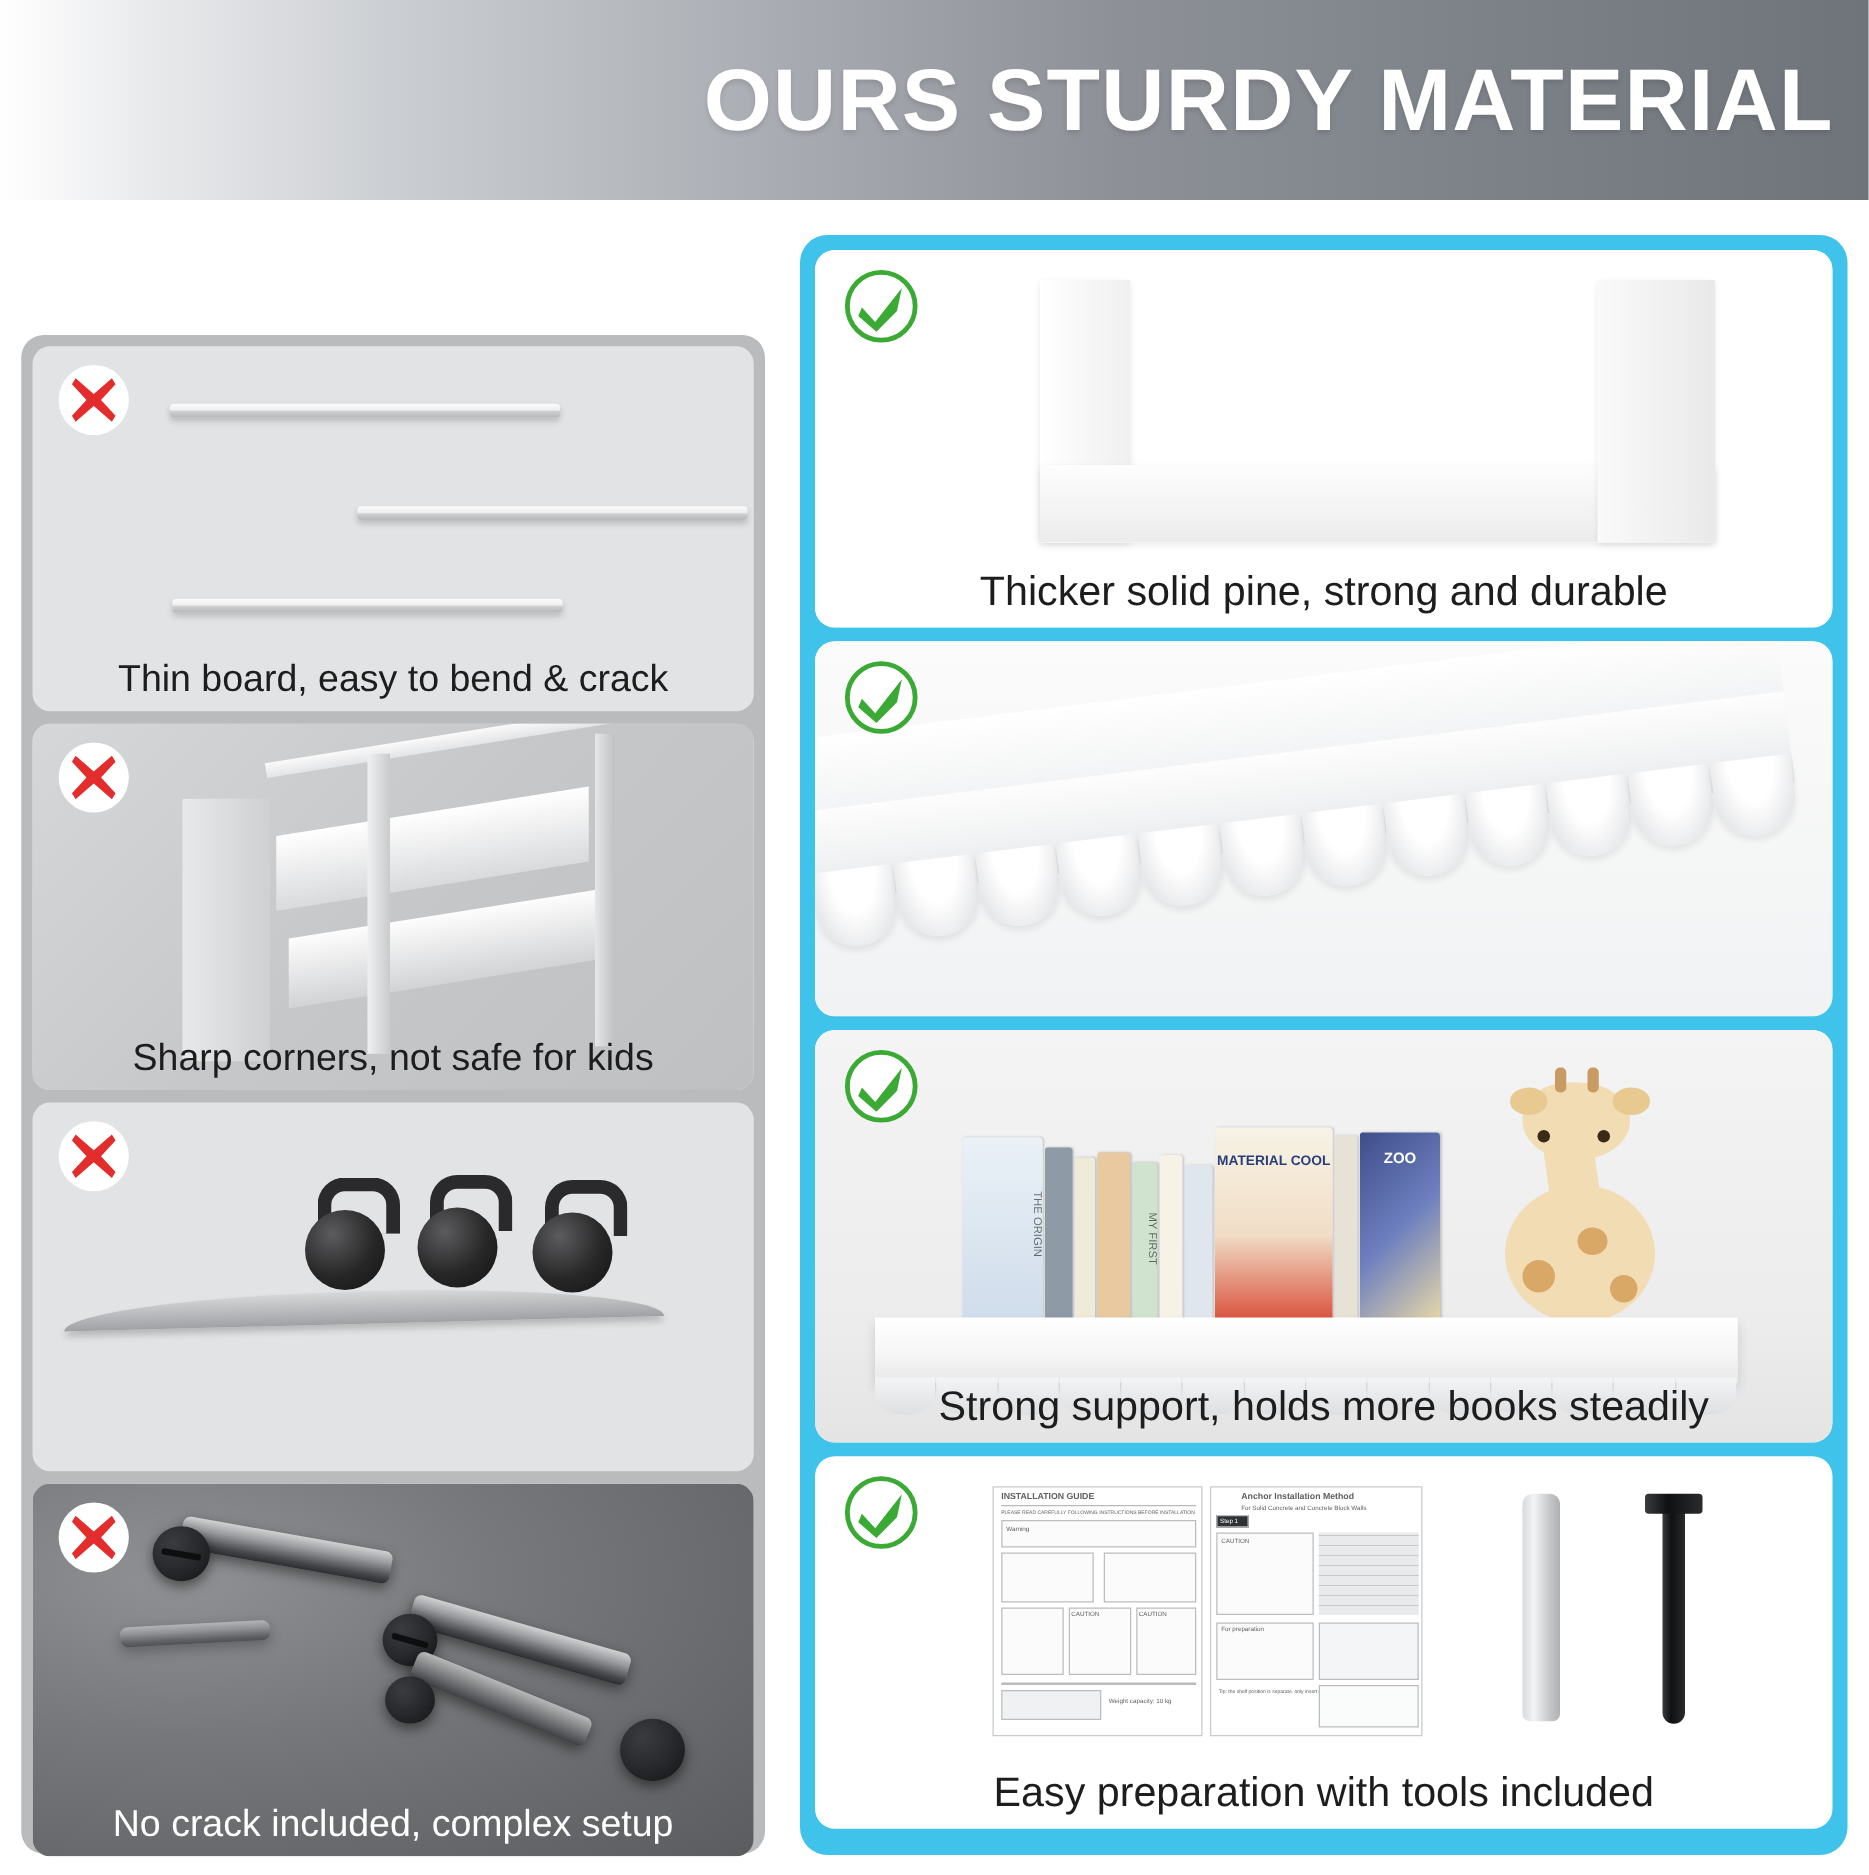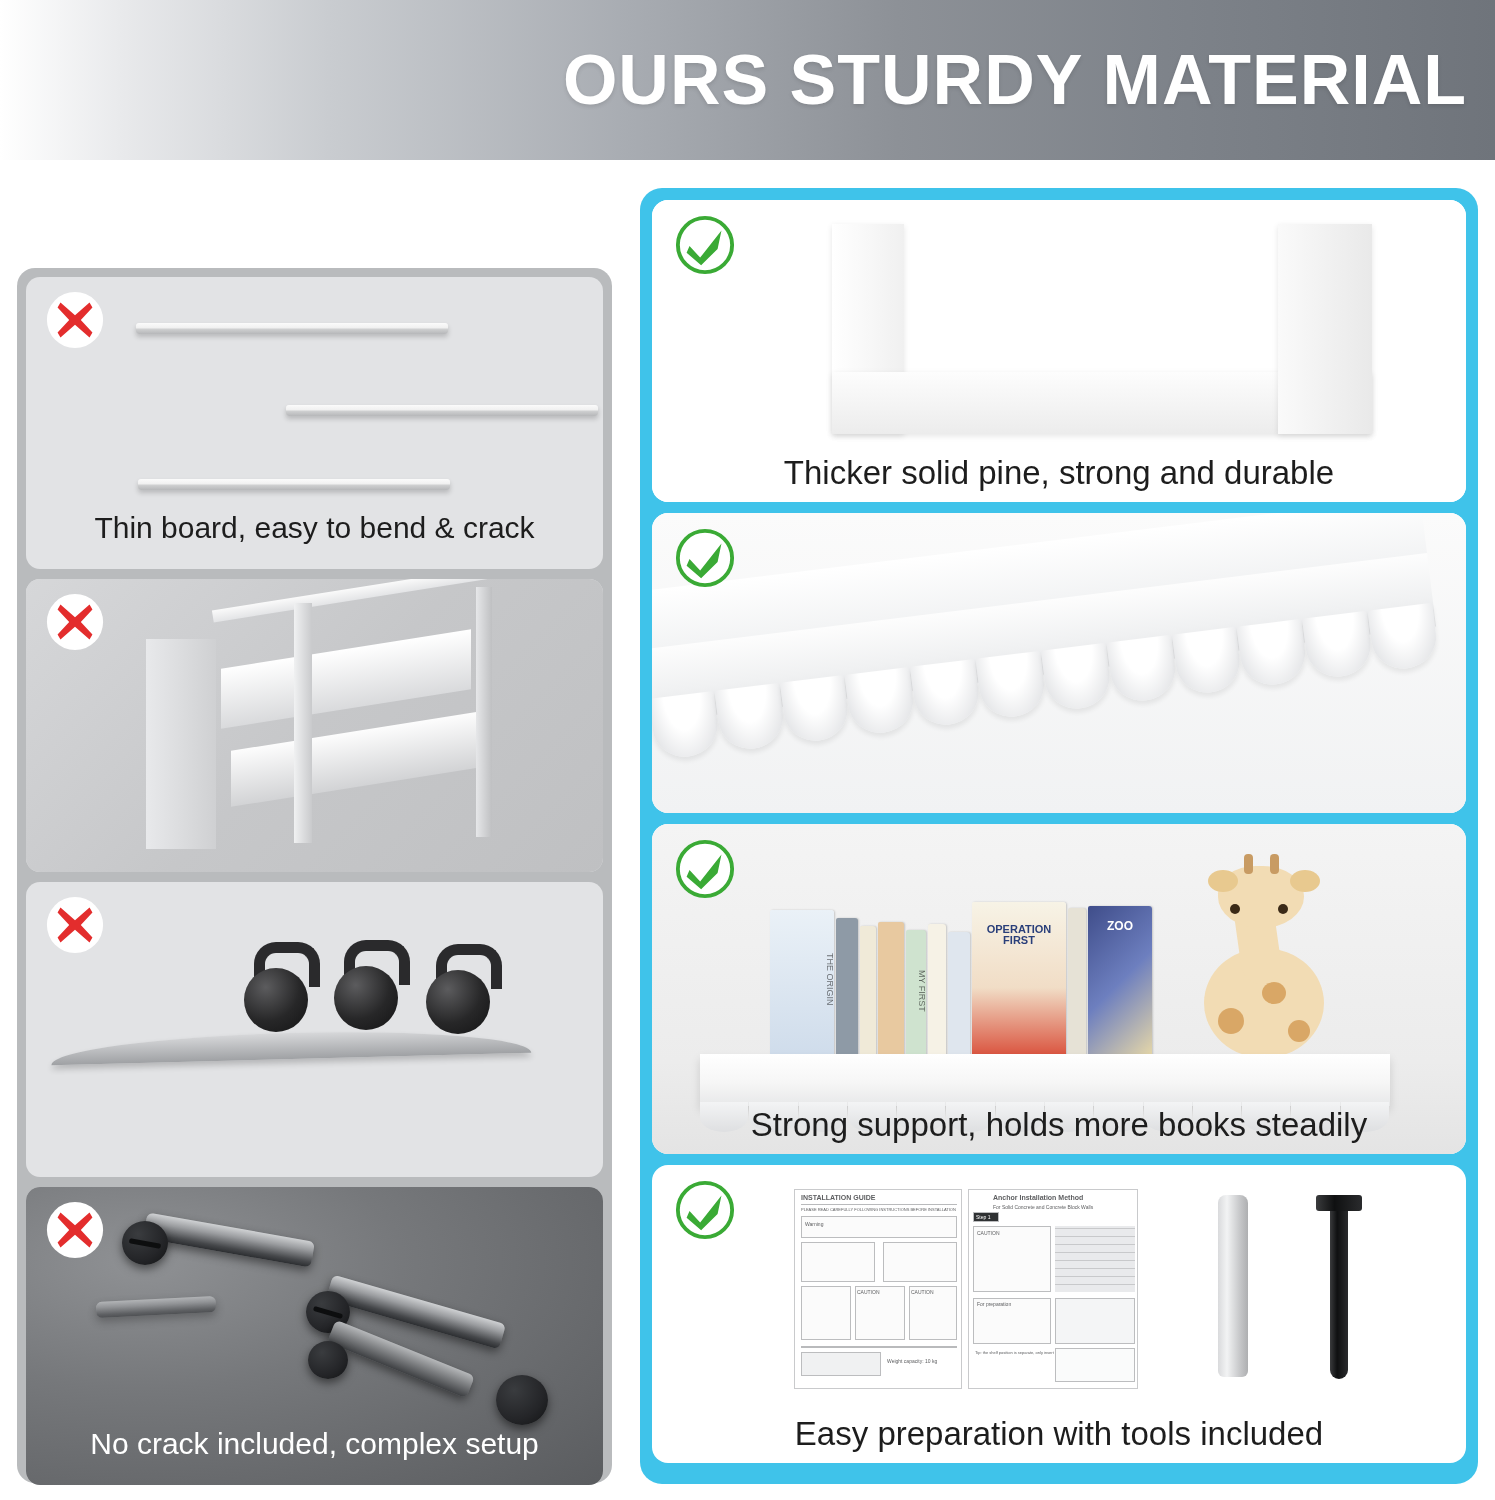--- a/index.html
+++ b/index.html
@@ -75,21 +75,21 @@
     background: #ffffff;
     border-radius: 16px;
     position: relative;
     overflow: hidden;
     box-sizing: border-box;
     margin-bottom: 11px;
   }
   .caption {
     position: absolute;
     left: 0;
-    bottom: 24px;
+    bottom: 8px;
     width: 100%;
     text-align: center;
     font-size: 30px;
     color: #1d1d1d;
     font-family: "Liberation Sans", sans-serif;
   }
   .card-good .caption {
     font-size: 33px;
     bottom: 10px;
   }
@@ -360,20 +360,21 @@
     <div class="sc-panel" style="left:185px; top:8px; width:300px; height:12px; transform:rotate(-9deg);"></div>
     <div class="sc-panel" style="left:195px; top:70px; width:250px; height:60px; transform:skewY(-9deg); background:linear-gradient(to bottom,#ffffff,#d9dadc);"></div>
     <div class="sc-panel" style="left:205px; top:152px; width:250px; height:56px; transform:skewY(-9deg); background:linear-gradient(to bottom,#fdfdfd,#d2d3d5);"></div>
     <div class="sc-panel" style="left:268px; top:24px; width:18px; height:240px; background:linear-gradient(to right,#f0f1f2,#c9cacc);"></div>
     <div class="sc-panel" style="left:450px; top:8px; width:16px; height:250px; background:linear-gradient(to right,#e6e7e9,#bfc0c2);"></div>
     <div class="sc-panel" style="left:120px; top:60px; width:70px; height:210px; background:linear-gradient(to right,#e8e9eb,#cfd0d2);"></div>
     <svg class="badge" viewBox="0 0 64 64">
       <circle cx="32" cy="32" r="29" fill="#ffffff"></circle>
       <path d="M17 14 L32 27 L47 14 L50 19 L38 32 L50 45 L47 50 L32 37 L17 50 L14 45 L26 32 L14 19 Z" fill="#e32d2d"></path>
     </svg>
+    <div class="caption">Sharp corners, not safe for kids</div>
   </div>
 
   <div class="card" style="height:295px;">
     <svg class="badge" viewBox="0 0 64 64">
       <circle cx="32" cy="32" r="29" fill="#ffffff"></circle>
       <path d="M17 14 L32 27 L47 14 L50 19 L38 32 L50 45 L47 50 L32 37 L17 50 L14 45 L26 32 L14 19 Z" fill="#e32d2d"></path>
     </svg>
     <div class="kb-handle" style="left:228px; top:60px;"></div>
     <div class="kb" style="left:218px; top:86px;"></div>
     <div class="kb-handle" style="left:318px; top:58px;"></div>
@@ -457,21 +458,21 @@
       </div>
       <div class="book" style="left:184px; width:22px; height:140px; background:#8e9aa6;"></div>
       <div class="book" style="left:208px; width:16px; height:132px; background:#f0ead8;"></div>
       <div class="book" style="left:226px; width:26px; height:136px; background:#e8c9a0;"></div>
       <div class="book" style="left:254px; width:20px; height:128px; background:#cfe3cf;">
         <div class="book-label">MY FIRST</div>
       </div>
       <div class="book" style="left:276px; width:18px; height:134px; background:#f6f2e6;"></div>
       <div class="book" style="left:296px; width:22px; height:126px; background:#dfe6ee;"></div>
       <div class="book" style="left:320px; width:94px; height:156px; background:linear-gradient(to bottom,#f7f3e6 0%,#f1ddc6 55%,#d94f3a 100%);">
-        <div class="book-label" style="writing-mode:horizontal-tb; font-size:11px; color:#2a3f7a; font-weight:bold; top:22px;">OPERATION FIRST</div>
+        <div class="book-label" style="writing-mode:horizontal-tb; font-size:11px; color:#2a3f7a; font-weight:bold; top:22px;">MATERIAL COOL</div>
       </div>
       <div class="book" style="left:416px; width:18px; height:150px; background:#e6e2d6;"></div>
       <div class="book" style="left:436px; width:64px; height:152px; background:linear-gradient(135deg,#3f4d8a 0%,#6d7fbf 50%,#e8d9a8 100%);">
         <div class="book-label" style="writing-mode:horizontal-tb; font-size:12px; color:#ffffff; font-weight:bold; top:14px; height:auto;">ZOO</div>
       </div>
 
       <div class="giraffe-body" style="left:552px; bottom:96px; width:120px; height:110px;"></div>
       <div class="giraffe-body" style="left:586px; bottom:170px; width:40px; height:84px; border-radius:20px; transform:rotate(-8deg);"></div>
       <div class="giraffe-body" style="left:566px; bottom:226px; width:86px; height:62px; border-radius:44% 48% 50% 50%;"></div>
       <div class="giraffe-body" style="left:556px; bottom:262px; width:30px; height:22px; background:#e8c98f;"></div>

